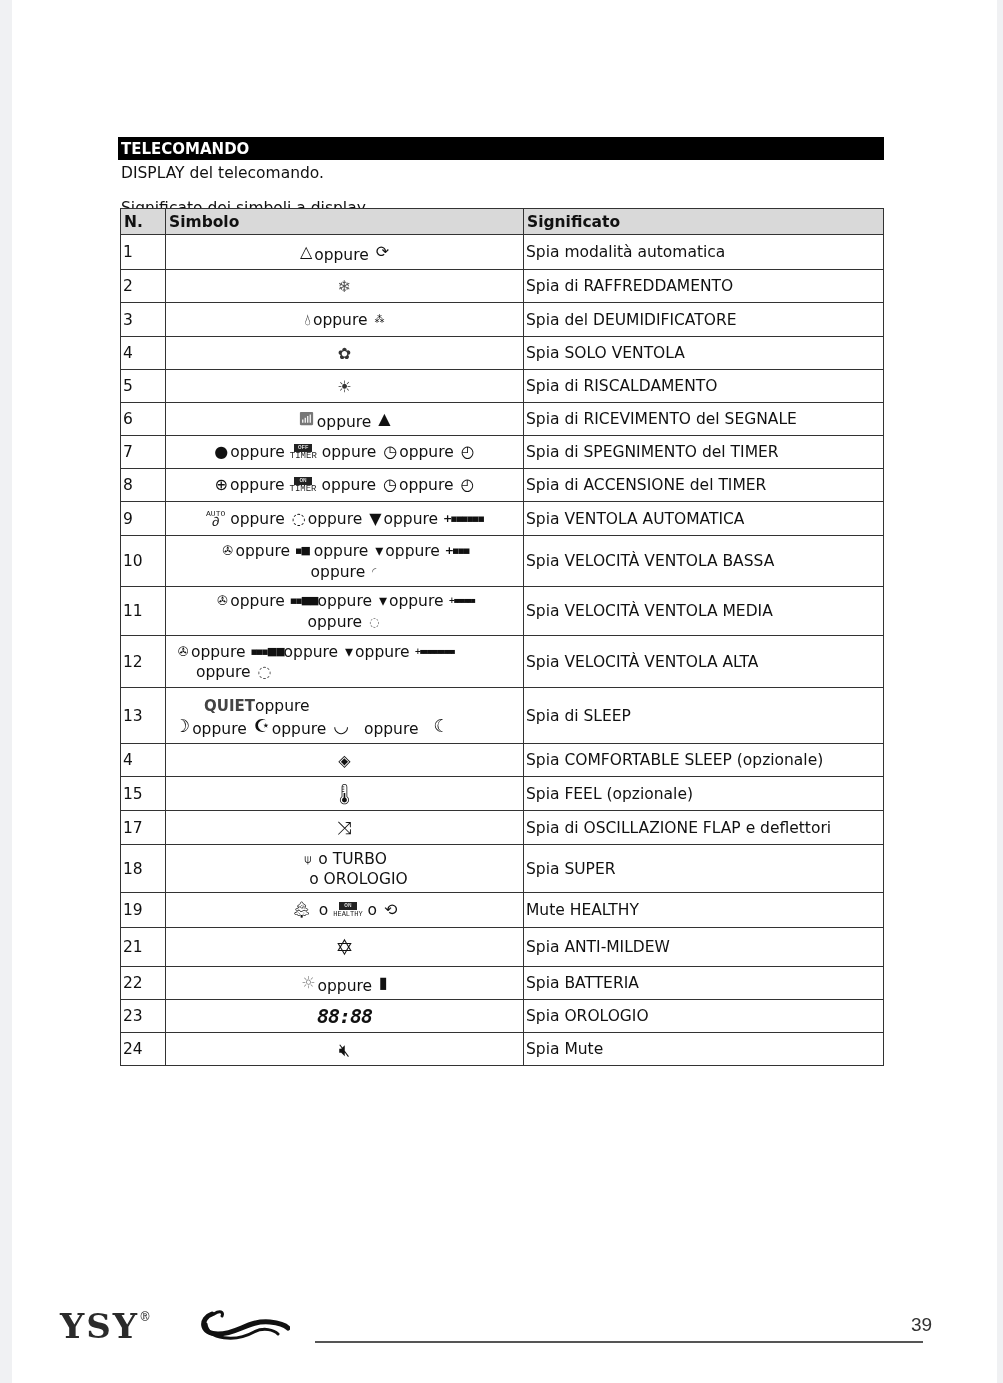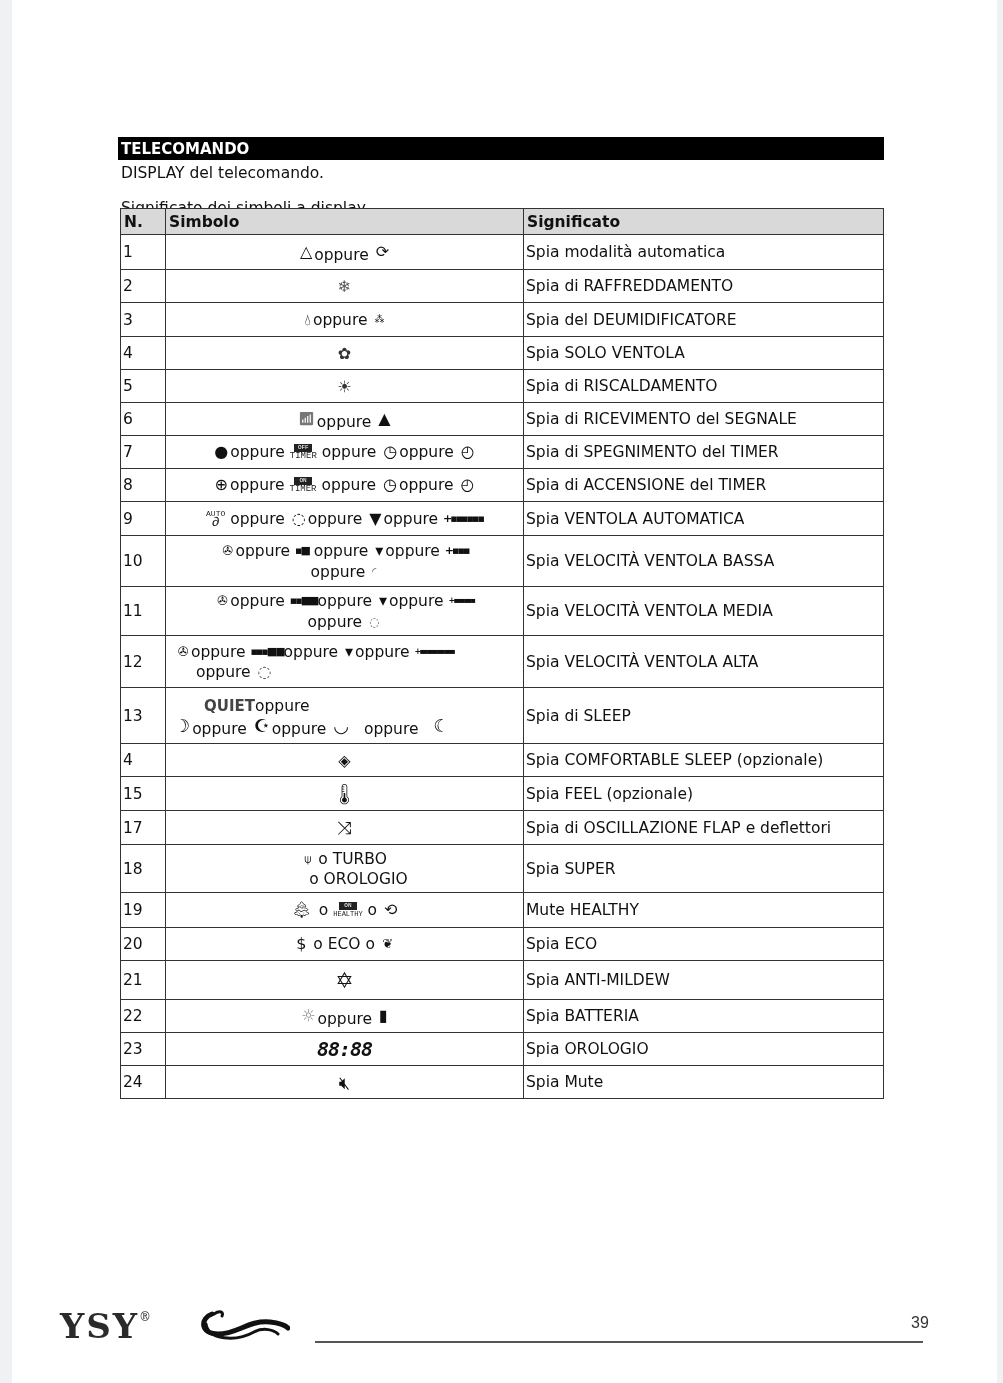--- a/index.html
+++ b/index.html
@@ -21,21 +21,21 @@
   .clock { font-family:"DejaVu Sans Mono", monospace; font-style:italic; font-size:20px; letter-spacing:-1px; font-weight:bold; }
   .timer-badge { display:inline-block; vertical-align:middle; text-align:center; line-height:8px;font-family:Liberation Mono, monospace; }
   .timer-badge .tb-top { display:block; background:#222; color:#fff; font-size:6px; padding:0 2px; margin:0 auto; width:14px; }
   .timer-badge .tb-bot { display:block; font-size:9px; color:#222; }
   .bars { display:inline-block; vertical-align:middle; letter-spacing:-2px; font-size:11px; font-weight:bold; }
   .footer-logo { position:absolute; left:60px; top:1306px; font-family:"DejaVu Serif", serif; font-weight:bold;
                  font-size:34px; color:#2b2b2b; letter-spacing:2px; }
   .footer-logo sup { font-size:12px; font-weight:normal; vertical-align:top; position:relative; top:4px; }
   .wave { position:absolute; left:198px; top:1308px; }
   .footer-rule { position:absolute; left:315px; top:1341px; width:608px; height:2px; background:#555; }
-  .page-num { position:absolute; left:911px; top:1314px; font-family:"Liberation Sans", sans-serif; font-size:16px; color:#333; }
+  .page-num { position:absolute; left:911px; top:1314px; font-family:"Liberation Sans", sans-serif; font-size:19px; color:#333; }
 </style>
 </head>
 <body>
 
 <div class="page"></div>
 
 <div class="banner">TELECOMANDO</div>
 <div class="intro" style="top:163px">DISPLAY del telecomando.</div>
 <div class="intro" style="top:198px">Significato dei simboli a display.</div>
 
@@ -254,31 +254,20 @@
       <td class="sym-cell">
         <span class="ic">🌲︎</span>
         <span class="lbl">o</span>
         <span class="timer-badge"><span class="tb-top">ON</span><span class="tb-bot" style="font-size:7px">HEALTHY</span></span>
         <span class="lbl">o</span>
         <span class="ic">⟲</span>
       </td>
       <td class="meaning">Mute HEALTHY</td>
     </tr>
 
-    <tr style="height:33px">
-      <td class="num">20</td>
-      <td class="sym-cell">
-        <span class="ic">$</span>
-        <span class="lbl">o</span>
-        <span class="lbl">ECO</span>
-        <span class="lbl">o</span>
-        <span class="ic" style="font-size:13px">❦</span>
-      </td>
-      <td class="meaning">Spia ECO</td>
-    </tr>
 
     <tr style="height:39px">
       <td class="num">21</td>
       <td class="sym-cell">
         <span class="ic" style="font-size:22px">✡</span>
       </td>
       <td class="meaning">Spia ANTI-MILDEW</td>
     </tr>
 
     <tr style="height:33px">

